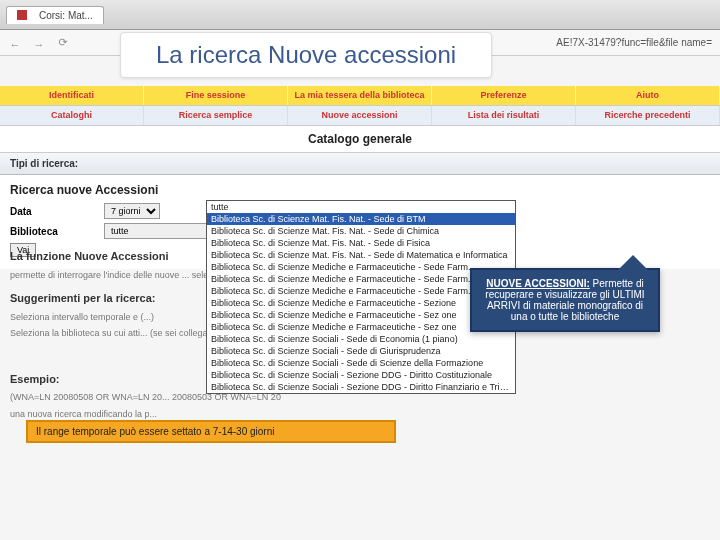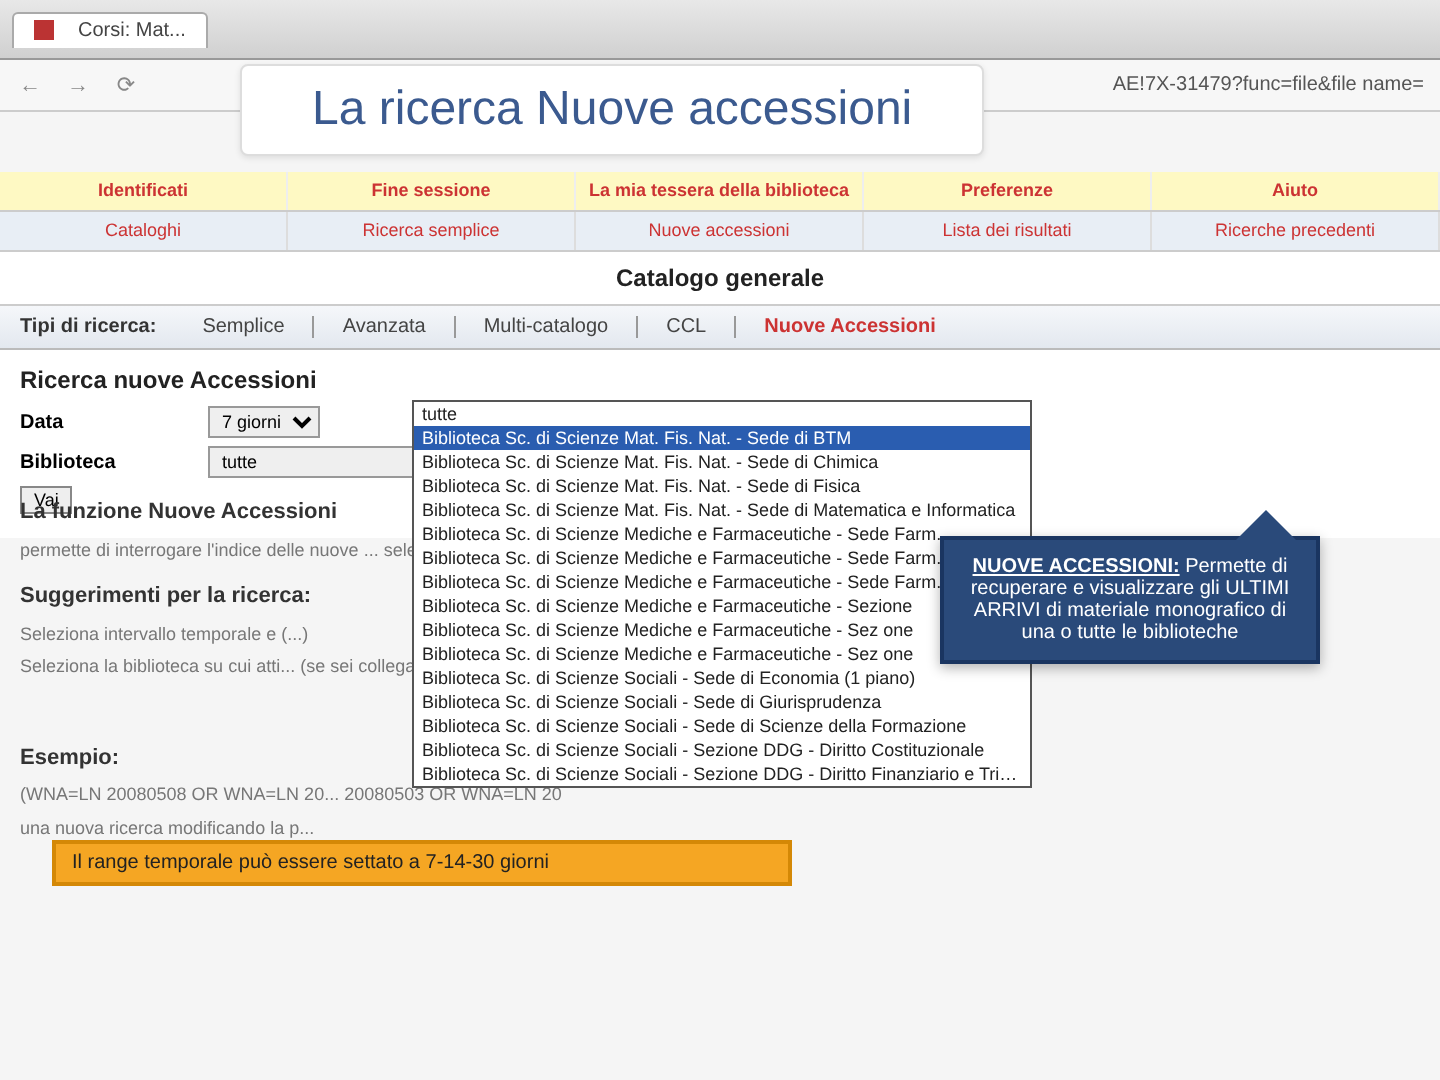--- a/index.html
+++ b/index.html
@@ -5,27 +5,27 @@
 *{margin:0;padding:0;box-sizing:border-box;font-family:Arial,sans-serif}
 body{width:720px;height:540px;background:#f5f5f5;position:relative;overflow:hidden}
 .browser-chrome{height:30px;background:linear-gradient(#e8e8e8,#d0d0d0);border-bottom:1px solid #999;display:flex;align-items:center;padding:0 6px;font-size:10px;color:#444}
 .tab{background:#fff;border:1px solid #aaa;border-bottom:none;border-radius:3px 3px 0 0;padding:3px 10px;display:flex;align-items:center;gap:12px}
 .tab-icon{width:10px;height:10px;background:#b33}
 .nav-row{height:26px;background:#f7f7f7;border-bottom:1px solid #ccc;display:flex;align-items:center;padding:0 6px;gap:6px;font-size:11px;color:#666}
 .nav-btn{width:18px;height:18px;display:flex;align-items:center;justify-content:center;color:#888}
 .url-frag{color:#555;font-size:10px;position:absolute;right:8px}
 .title-overlay{position:absolute;top:32px;left:120px;background:#fff;border:1px solid #ddd;border-radius:4px;padding:8px 35px;font-size:24px;color:#3b5a8f;z-index:5;box-shadow:0 1px 3px rgba(0,0,0,.1)}
 .content{position:relative;top:30px}
-.menubar{display:flex;background:#fef9c3;border-bottom:1px solid #ccc;height:20px}
+.menubar{display:flex;background:#fde047;border-bottom:1px solid #ccc;height:20px}
 .menubar>div{flex:1;text-align:center;font-size:9px;color:#c33;font-weight:bold;padding:4px 0;border-right:1px solid #eee}
 .menubar2{display:flex;background:#e8eef5;border-bottom:1px solid #ccc;height:20px}
-.menubar2>div{flex:1;text-align:center;font-size:9px;color:#c33;font-weight:normal;padding:4px 0;border-right:1px solid #ddd}
+.menubar2>div{flex:1;text-align:center;font-size:9px;color:#c33;font-weight:bold;padding:4px 0;border-right:1px solid #ddd}
 .catalog-title{text-align:center;font-size:12px;font-weight:bold;color:#222;padding:6px 0;background:#fff;border-bottom:1px solid #ccc}
 .search-types{display:flex;background:linear-gradient(#f5f7fa,#e3e8ef);border-bottom:1px solid #bbb;padding:5px 10px;font-size:10px;align-items:center}
-.search-types .lbl{font-weight:bold;color:#333;margin-right:9px}
+.search-types .lbl{font-weight:bold;color:#333;margin-right:36px}
 .search-types .type{color:#444;padding:0 14px;border-right:1px solid #999}
 .search-types .type:last-child{border:none;color:#c33;font-weight:bold}
 .form-area{background:#fff;padding:8px 10px;font-size:11px}
 .form-title{font-weight:bold;font-size:12px;margin-bottom:6px;color:#222}
 .form-row{display:flex;align-items:center;margin-bottom:4px;gap:24px}
 .form-row label{width:70px;font-weight:bold;font-size:10px}
 .form-row select,.form-row input{font-size:9px;padding:1px 2px;border:1px solid #999}
 .btn-go{font-size:9px;padding:1px 6px;border:1px solid #888;background:#eee}
 .dropdown{position:absolute;left:206px;top:200px;width:310px;max-height:230px;overflow-y:auto;background:#fff;border:1px solid #555;font-size:9px;z-index:3}
 .dropdown div{padding:1px 4px;color:#222;white-space:nowrap;overflow:hidden;text-overflow:ellipsis}
@@ -67,21 +67,20 @@
   <div class="menubar2" id="menu2">
       <div>Cataloghi</div>
       <div>Ricerca semplice</div>
       <div>Nuove accessioni</div>
       <div>Lista dei risultati</div>
       <div>Ricerche precedenti</div>
     </div>
   <div class="catalog-title">Catalogo generale</div>
   <div class="search-types">
     <span class="lbl">Tipi di ricerca:</span>
-    <span id="stypes"><span class="type">Semplice</span><span class="type">Avanzata</span><span class="type">Multi-catalogo</span><span class="type">CCL</span><span class="type">Nuove Accessioni</span></span>
   </div>
   <div class="form-area">
     <div class="form-title">Ricerca nuove Accessioni</div>
     <div class="form-row">
       <label>Data</label>
       <select><option>7 giorni</option></select>
     </div>
     <div class="form-row">
       <label>Biblioteca</label>
       <select style="width:310px"><option>tutte</option></select>

